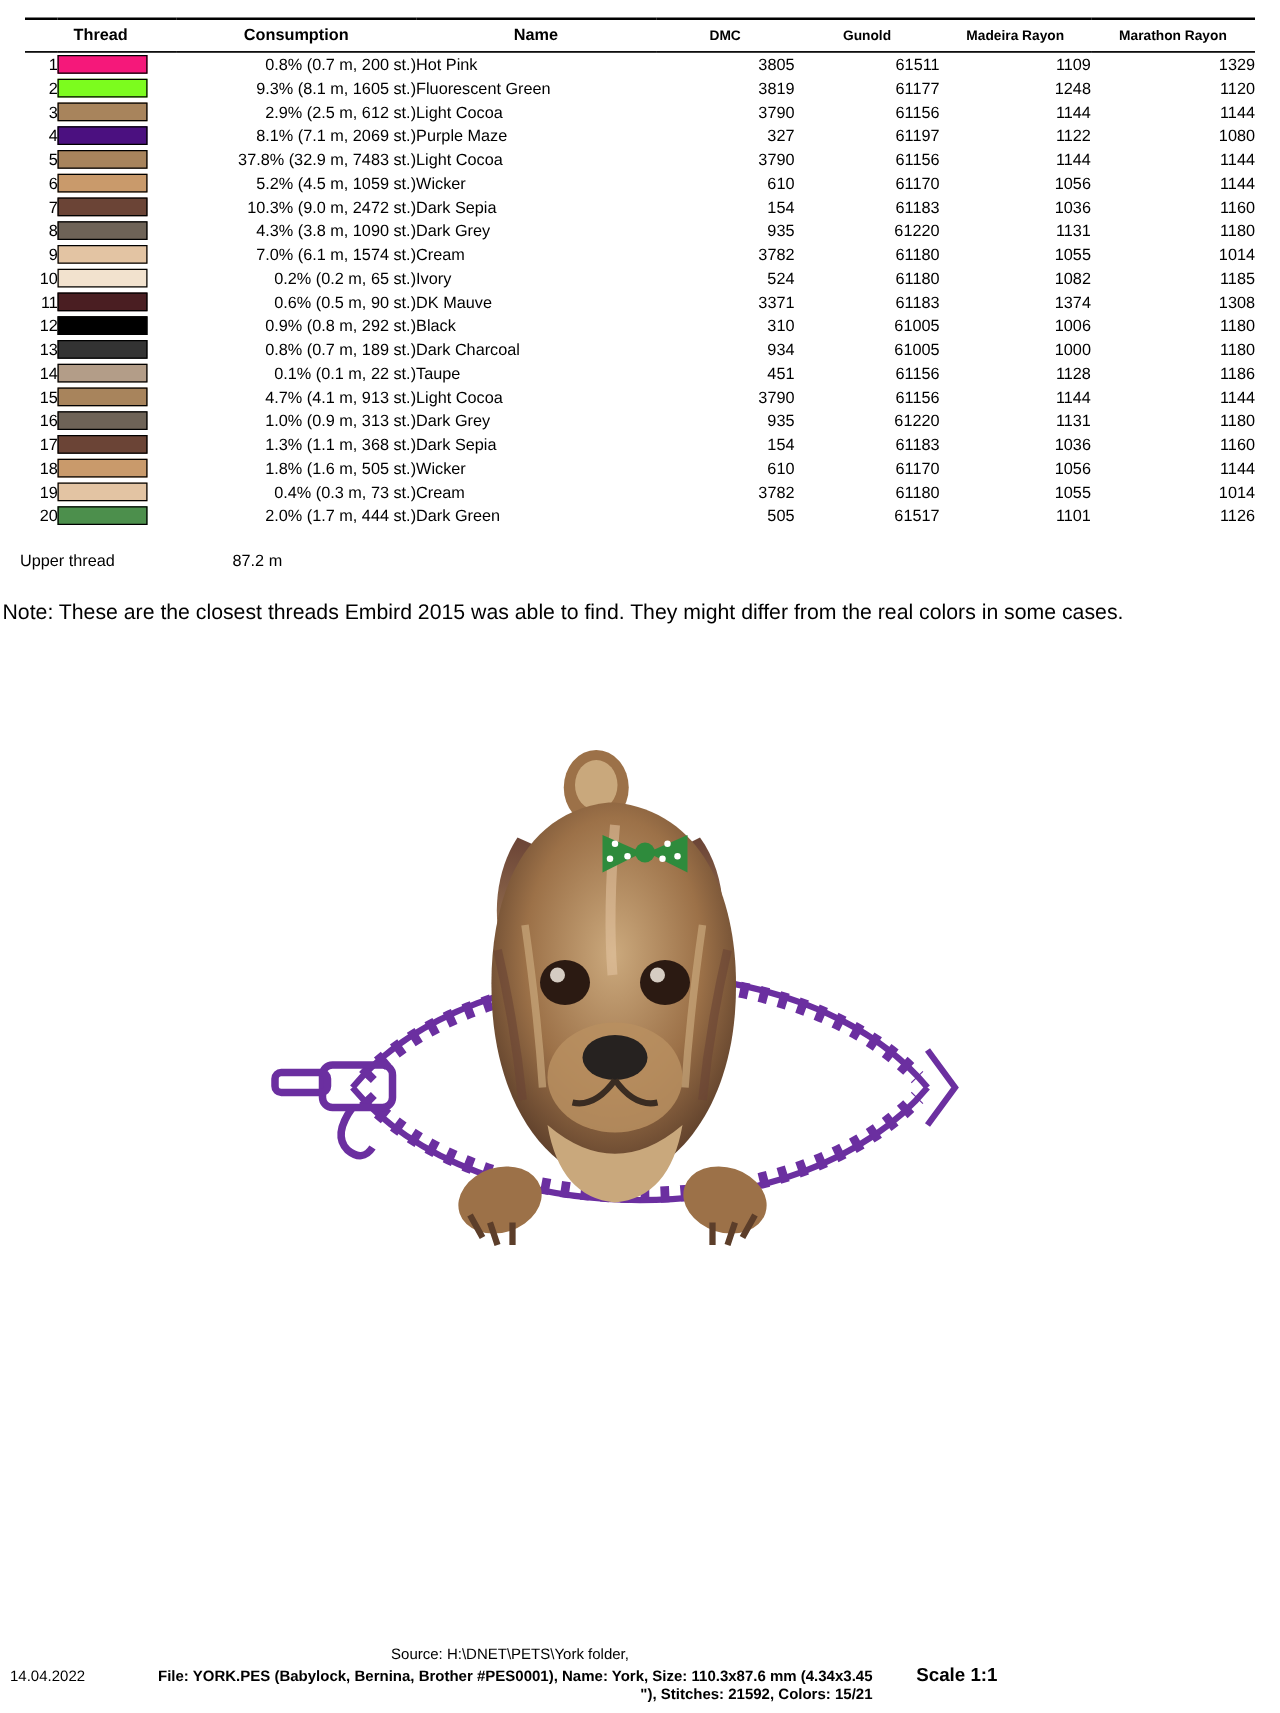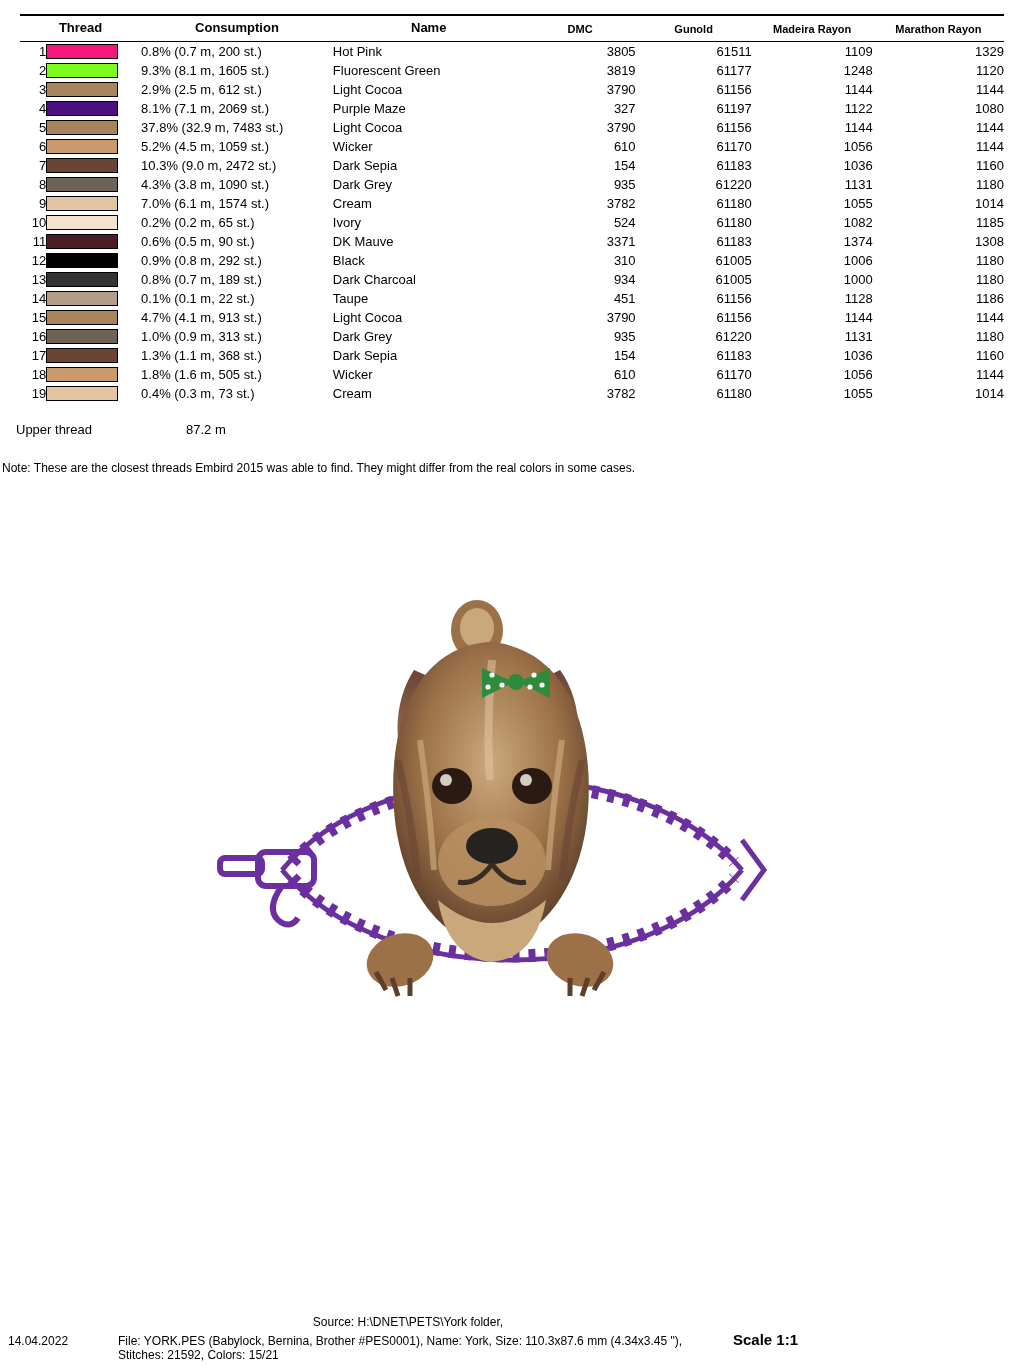--- a/index.html
+++ b/index.html
@@ -71,20 +71,21 @@
   }
   .swatch {
     display: block;
     width: 72px;
     height: 15px;
     border: 1px solid #000;
     box-sizing: border-box;
   }
   td.c-cons {
     width: 190px;
+    text-align: right;
     padding-right: 38px;
     white-space: nowrap;
   }
   td.c-name {
     width: 190px;
     text-align: left;
     padding-left: 4px;
     white-space: nowrap;
     margin-left: 48px;
   }
@@ -101,21 +102,21 @@
   .totals .row {
     display: flex;
     height: 20px;
     align-items: center;
   }
   .totals .label { width: 170px; }
   .totals .value { width: 120px; }
 
   .note {
     margin: 22px 0 0 2px;
-    font-size: 12px;
+    font-size: 17px;
   }
 
   
   .art {
     position: absolute;
     left: 0;
     top: 590px;
     width: 1024px;
     height: 660px;
   }
@@ -132,21 +133,21 @@
   .footer .src {
     text-align: center;
     margin-bottom: 2px;
   }
   .footer .line {
     display: flex;
     align-items: baseline;
     padding: 0 8px;
   }
   .footer .date { width: 110px; }
-  .footer .fileinfo { flex: 1; text-align: left; }
+  .footer .fileinfo { flex: 1; text-align: right; font-weight: bold; }
   .footer .scale {
     width: 100px;
     text-align: right;
     font-weight: bold;
     font-size: 15px;
     padding-right: 10px;
   }
 </style>
 </head>
 <body>
@@ -387,20 +388,32 @@
             <td class="c-idx">19</td>
             <td class="c-swatch">
               <span class="swatch" style="background: rgb(227, 196, 163);"></span>
             </td>
             <td class="c-cons">0.4% (0.3 m, 73 st.)</td>
             <td class="c-name">Cream</td>
             <td class="c-dmc">3782</td>
             <td class="c-gunold">61180</td>
             <td class="c-madeira">1055</td>
             <td class="c-marathon">1014</td>
+          </tr>
+          <tr>
+            <td class="c-idx">20</td>
+            <td class="c-swatch">
+              <span class="swatch" style="background: rgb(76, 143, 76);"></span>
+            </td>
+            <td class="c-cons">2.0% (1.7 m, 444 st.)</td>
+            <td class="c-name">Dark Green</td>
+            <td class="c-dmc">505</td>
+            <td class="c-gunold">61517</td>
+            <td class="c-madeira">1101</td>
+            <td class="c-marathon">1126</td>
           </tr>
         </tbody>
     </table>
   </div>
 
   <div class="totals">
     <div class="row">
       <span class="label">Upper thread</span>
       <span class="value">87.2 m</span>
     </div>

